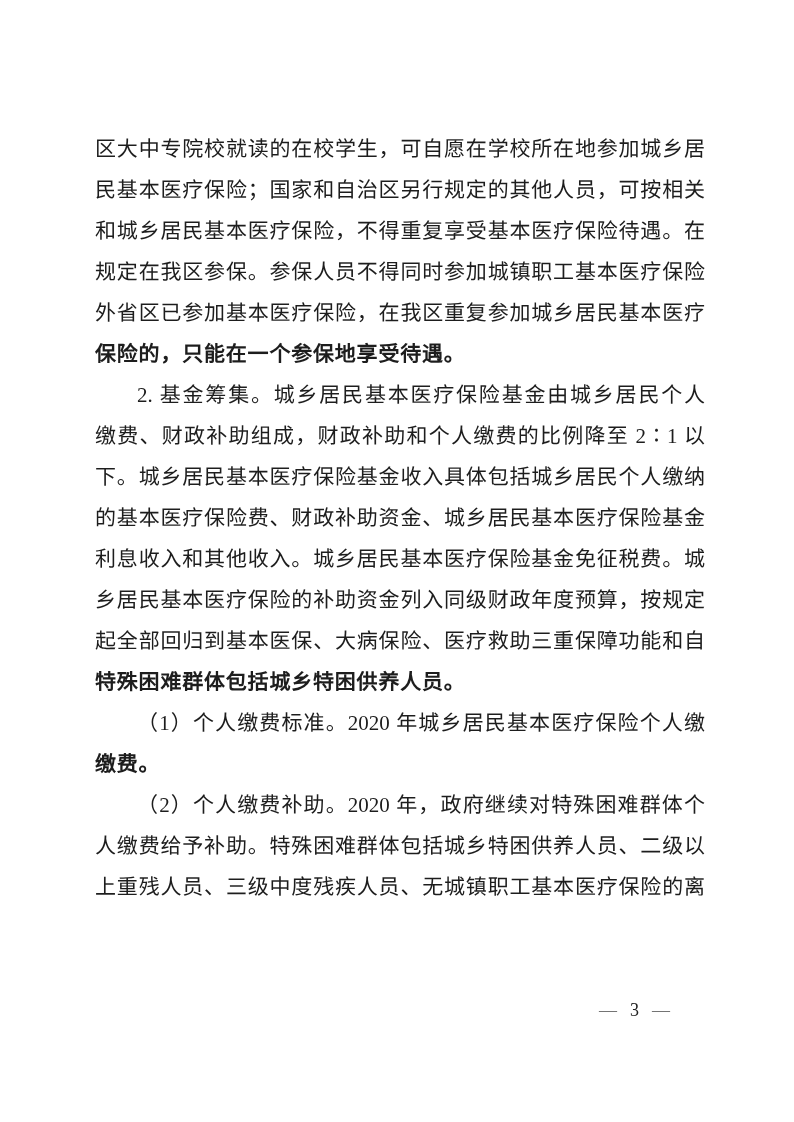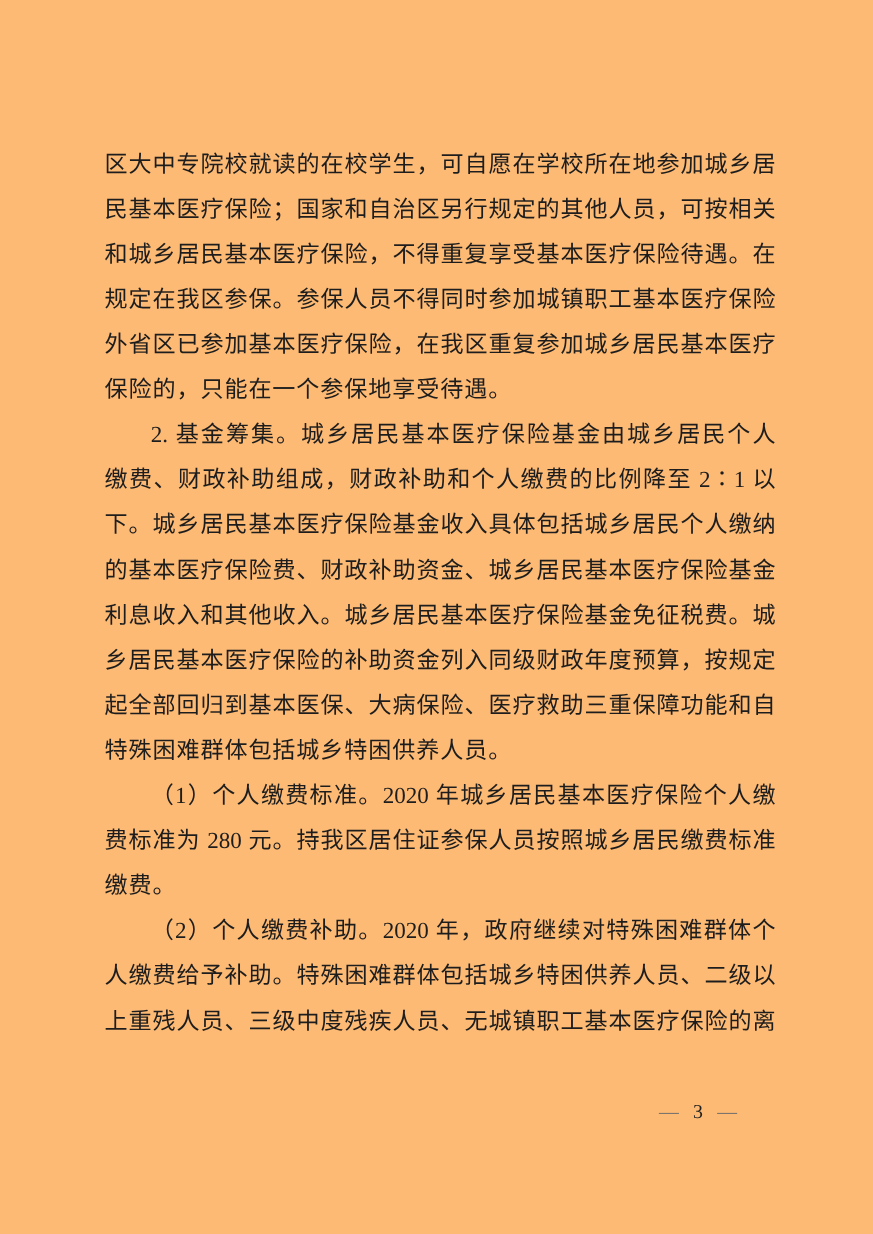--- a/index.html
+++ b/index.html
@@ -1,21 +1,21 @@
 <!DOCTYPE html>
 <html lang="zh-CN"><head>
 <meta charset="utf-8">
 <style>
   html, body { margin: 0; padding: 0; background: #e8e8e8; }
   .page {
     position: relative;
     width: 794px;
     height: 1122px;
     margin: 0 auto;
-    background: #fdba74;
+    background: #ffffff;
     overflow: hidden;
     font-family: "Liberation Serif", serif;
     color: #1d1d1d;
   }
   .doc-body {
     position: absolute;
     left: 95px;
     top: 129px;
     width: 610px;
   }
@@ -27,20 +27,21 @@
     overflow: hidden;
     color: #1d1d1d;
   }
   .line.just {
     text-align: justify;
     text-align-last: justify;
   }
   .line.last {
     text-align: left;
     letter-spacing: 0.8px;
+    font-weight: bold;
   }
   .line.indent { text-indent: 42px; }
   .footer {
     position: absolute;
     top: 1000px;
     right: 124px;
     display: flex;
     align-items: center;
     gap: 13px;
     font-size: 18px;
@@ -68,21 +69,20 @@
         <div class="line just">缴费、财政补助组成，财政补助和个人缴费的比例降至 2∶1 以</div>
         <div class="line just">下。城乡居民基本医疗保险基金收入具体包括城乡居民个人缴纳</div>
         <div class="line just">的基本医疗保险费、财政补助资金、城乡居民基本医疗保险基金</div>
         <div class="line just">利息收入和其他收入。城乡居民基本医疗保险基金免征税费。城</div>
         <div class="line just">乡居民基本医疗保险的补助资金列入同级财政年度预算，按规定</div>
         <div class="line just">起全部回归到基本医保、大病保险、医疗救助三重保障功能和自</div>
         <div class="line last">特殊困难群体包括城乡特困供养人员。</div>
       </div>
       <div class="paragraph">
         <div class="line just indent">（1）个人缴费标准。2020 年城乡居民基本医疗保险个人缴</div>
-        <div class="line just">费标准为 280 元。持我区居住证参保人员按照城乡居民缴费标准</div>
         <div class="line last">缴费。</div>
       </div>
       <div class="paragraph">
         <div class="line just indent">（2）个人缴费补助。2020 年，政府继续对特殊困难群体个</div>
         <div class="line just">人缴费给予补助。特殊困难群体包括城乡特困供养人员、二级以</div>
         <div class="line just">上重残人员、三级中度残疾人员、无城镇职工基本医疗保险的离</div>
       </div>
     </div>
 
   <div class="footer">

